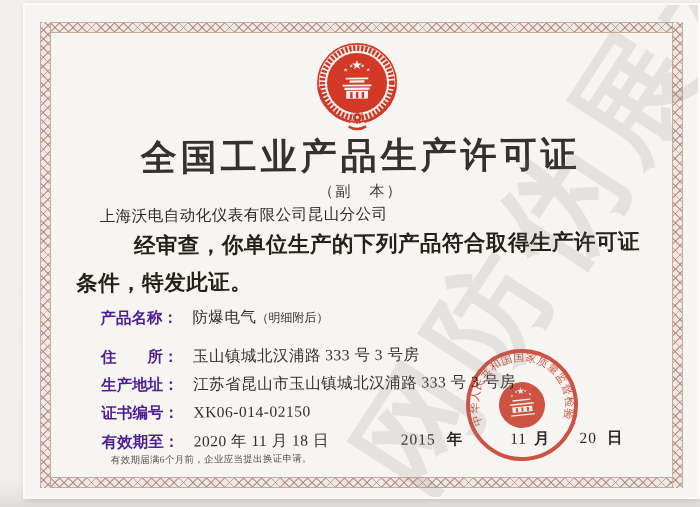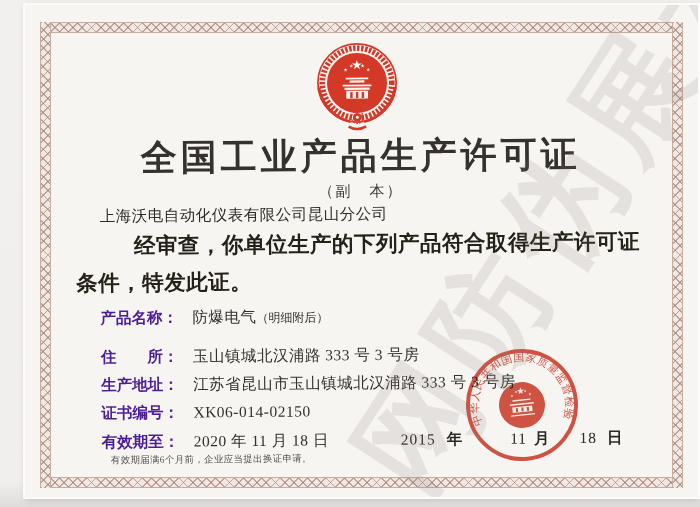--- a/index.html
+++ b/index.html
@@ -136,21 +136,21 @@
 
     <div class="row" style="top:396px">
       <span class="lbl">证书编号：</span><span class="val">XK06-014-02150</span>
     </div>
 
     <div class="row" style="top:425px">
       <span class="lbl">有效期至：</span><span class="val">2020 年 11 月 18 日</span>
     </div>
 
     <div class="issue-date">
-      <span class="num">2015</span><span class="u-year">年</span><span class="num m-num">11</span><span class="u-month">月</span><span class="num d-num">18</span><span class="u-day">日</span>
+      <span class="num">2015</span><span class="u-year">年</span><span class="num m-num">11</span><span class="u-month">月</span><span class="num d-num">20</span><span class="u-day">日</span>
     </div>
 
     <div class="footnote">有效期届满6个月前，企业应当提出换证申请。</div>
   </div>
 
   <svg class="seal" viewBox="0 0 116 116">
     <circle cx="58" cy="58" r="54" fill="none" stroke="#cf3e2c" stroke-width="4"></circle>
     <path id="sealArc" d="M16.7,73 A44,44 0 1 1 99.3,73" fill="none"></path>
     <text font-size="11" fill="#cf3e2c" letter-spacing="0.5" font-family="Liberation Serif, serif">
       <textPath href="#sealArc">中华人民共和国国家质量监督检验检疫总局</textPath>

